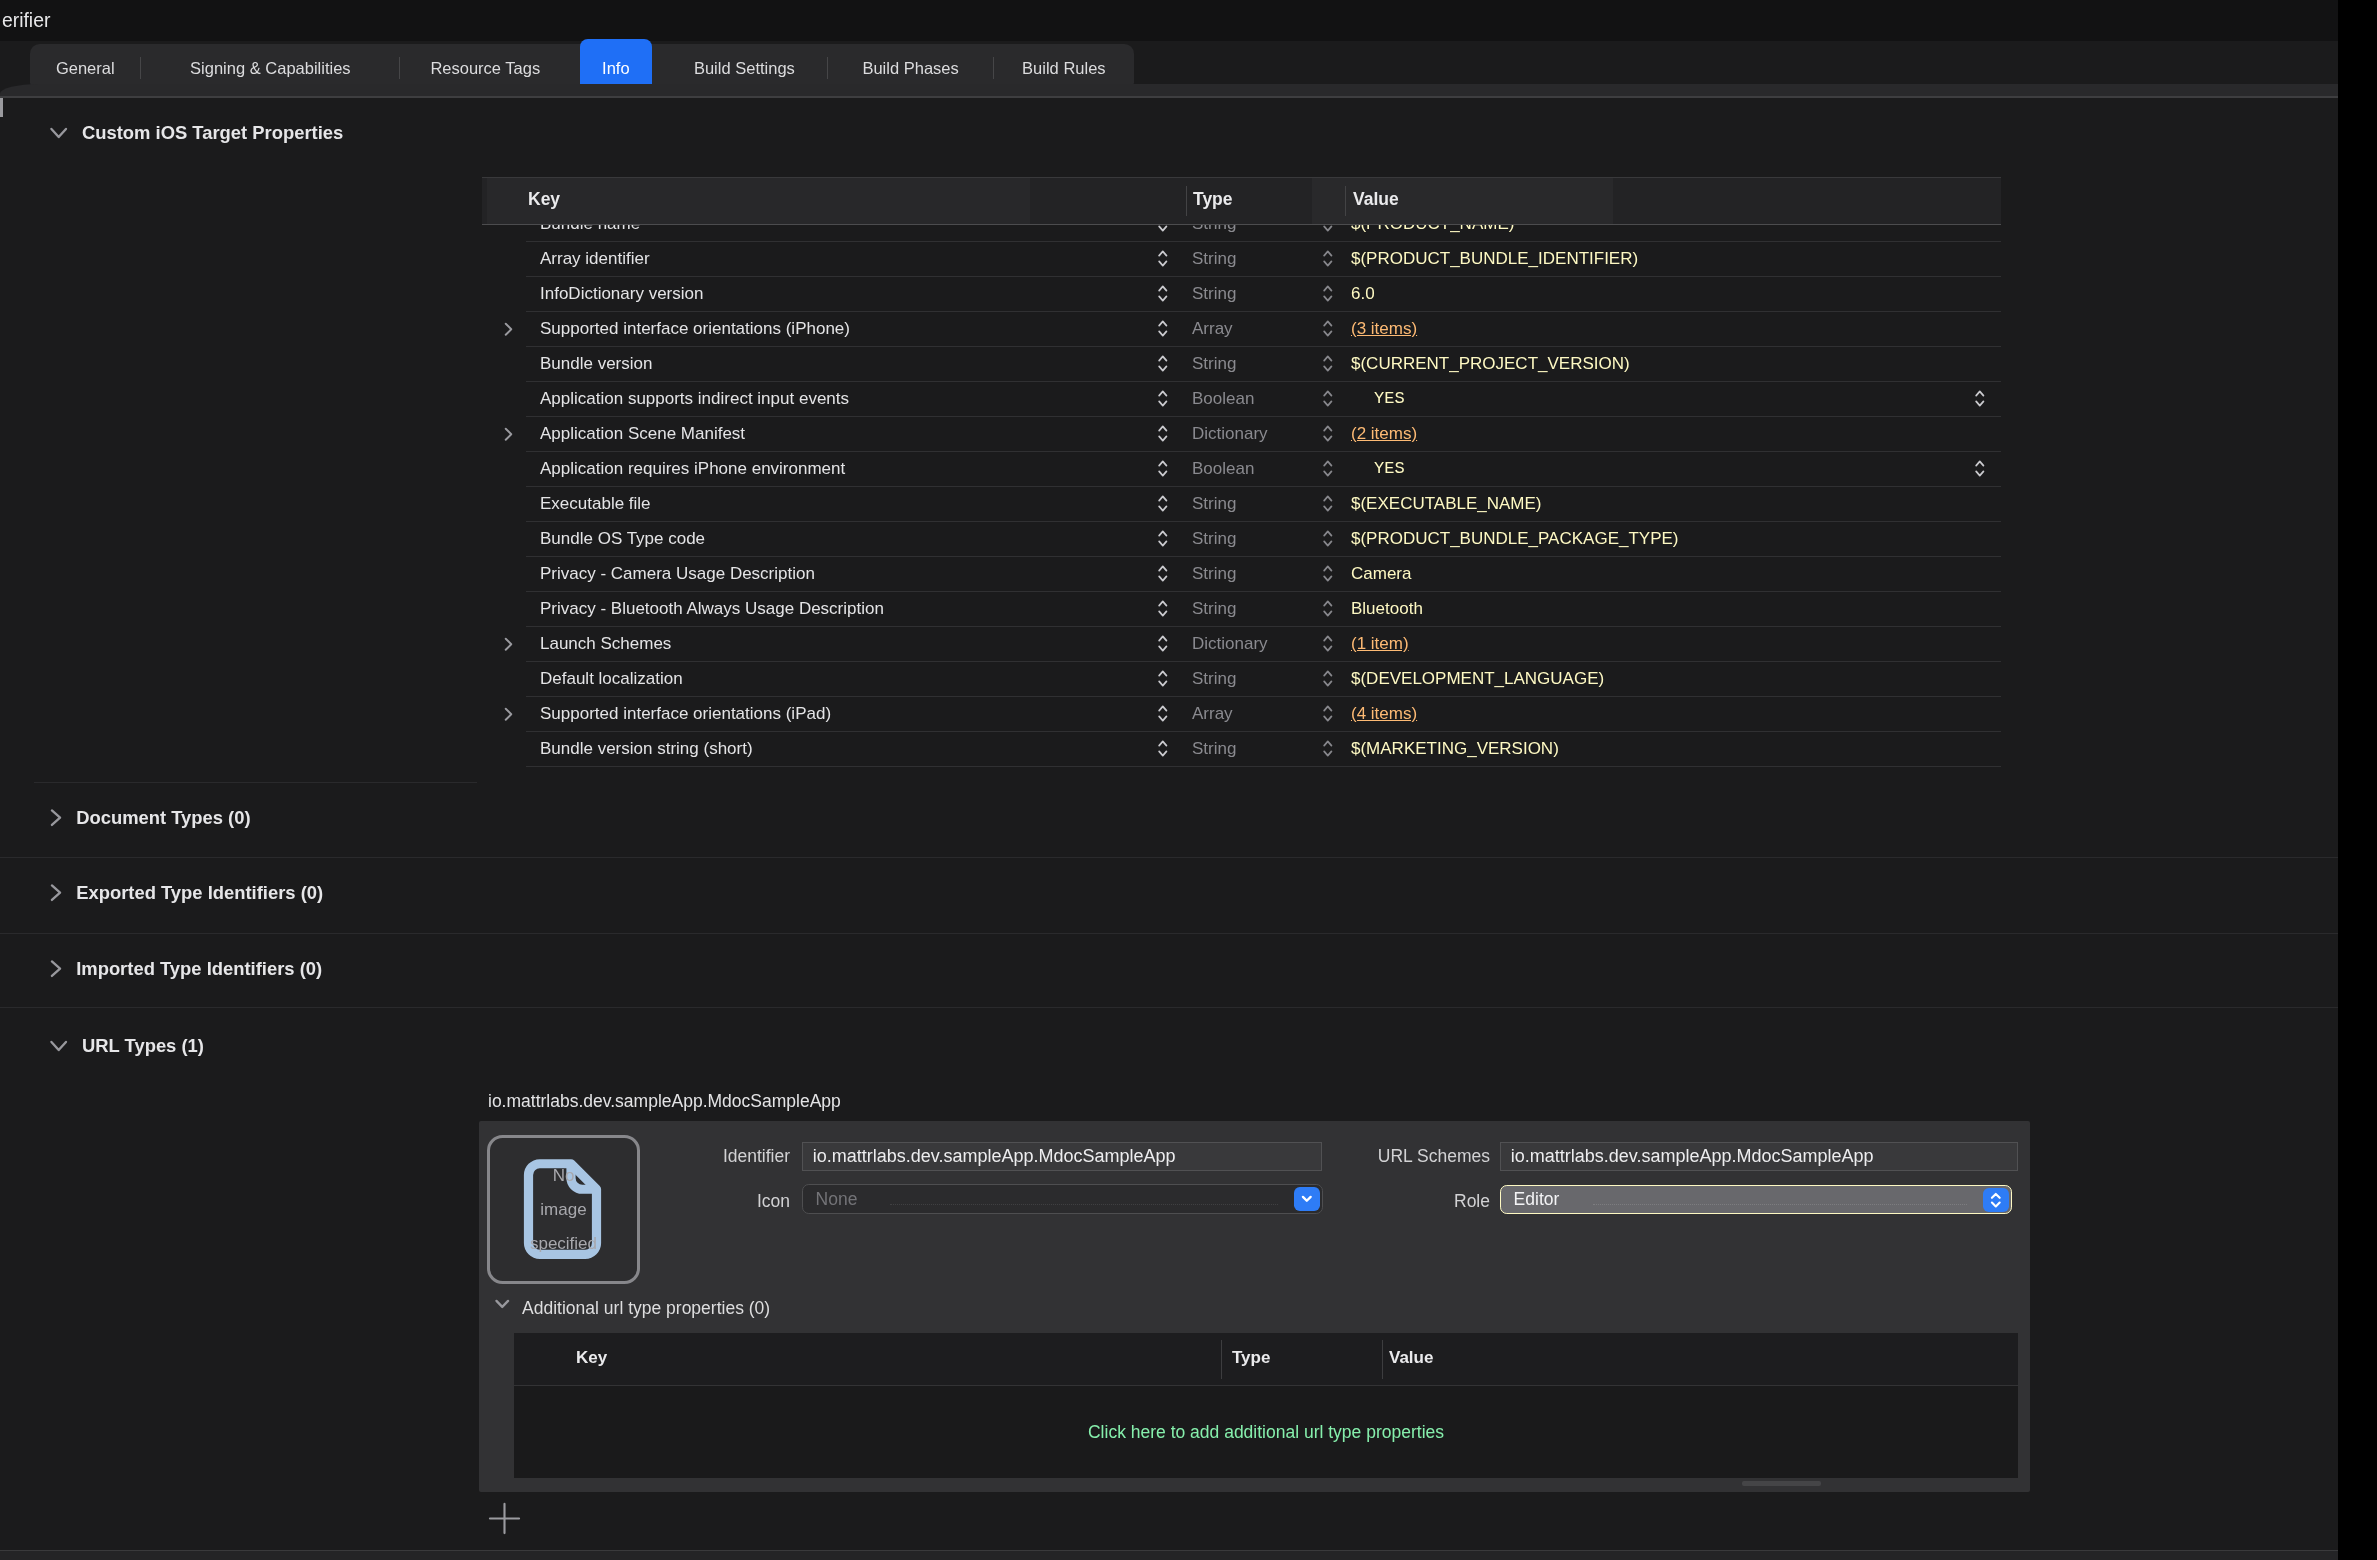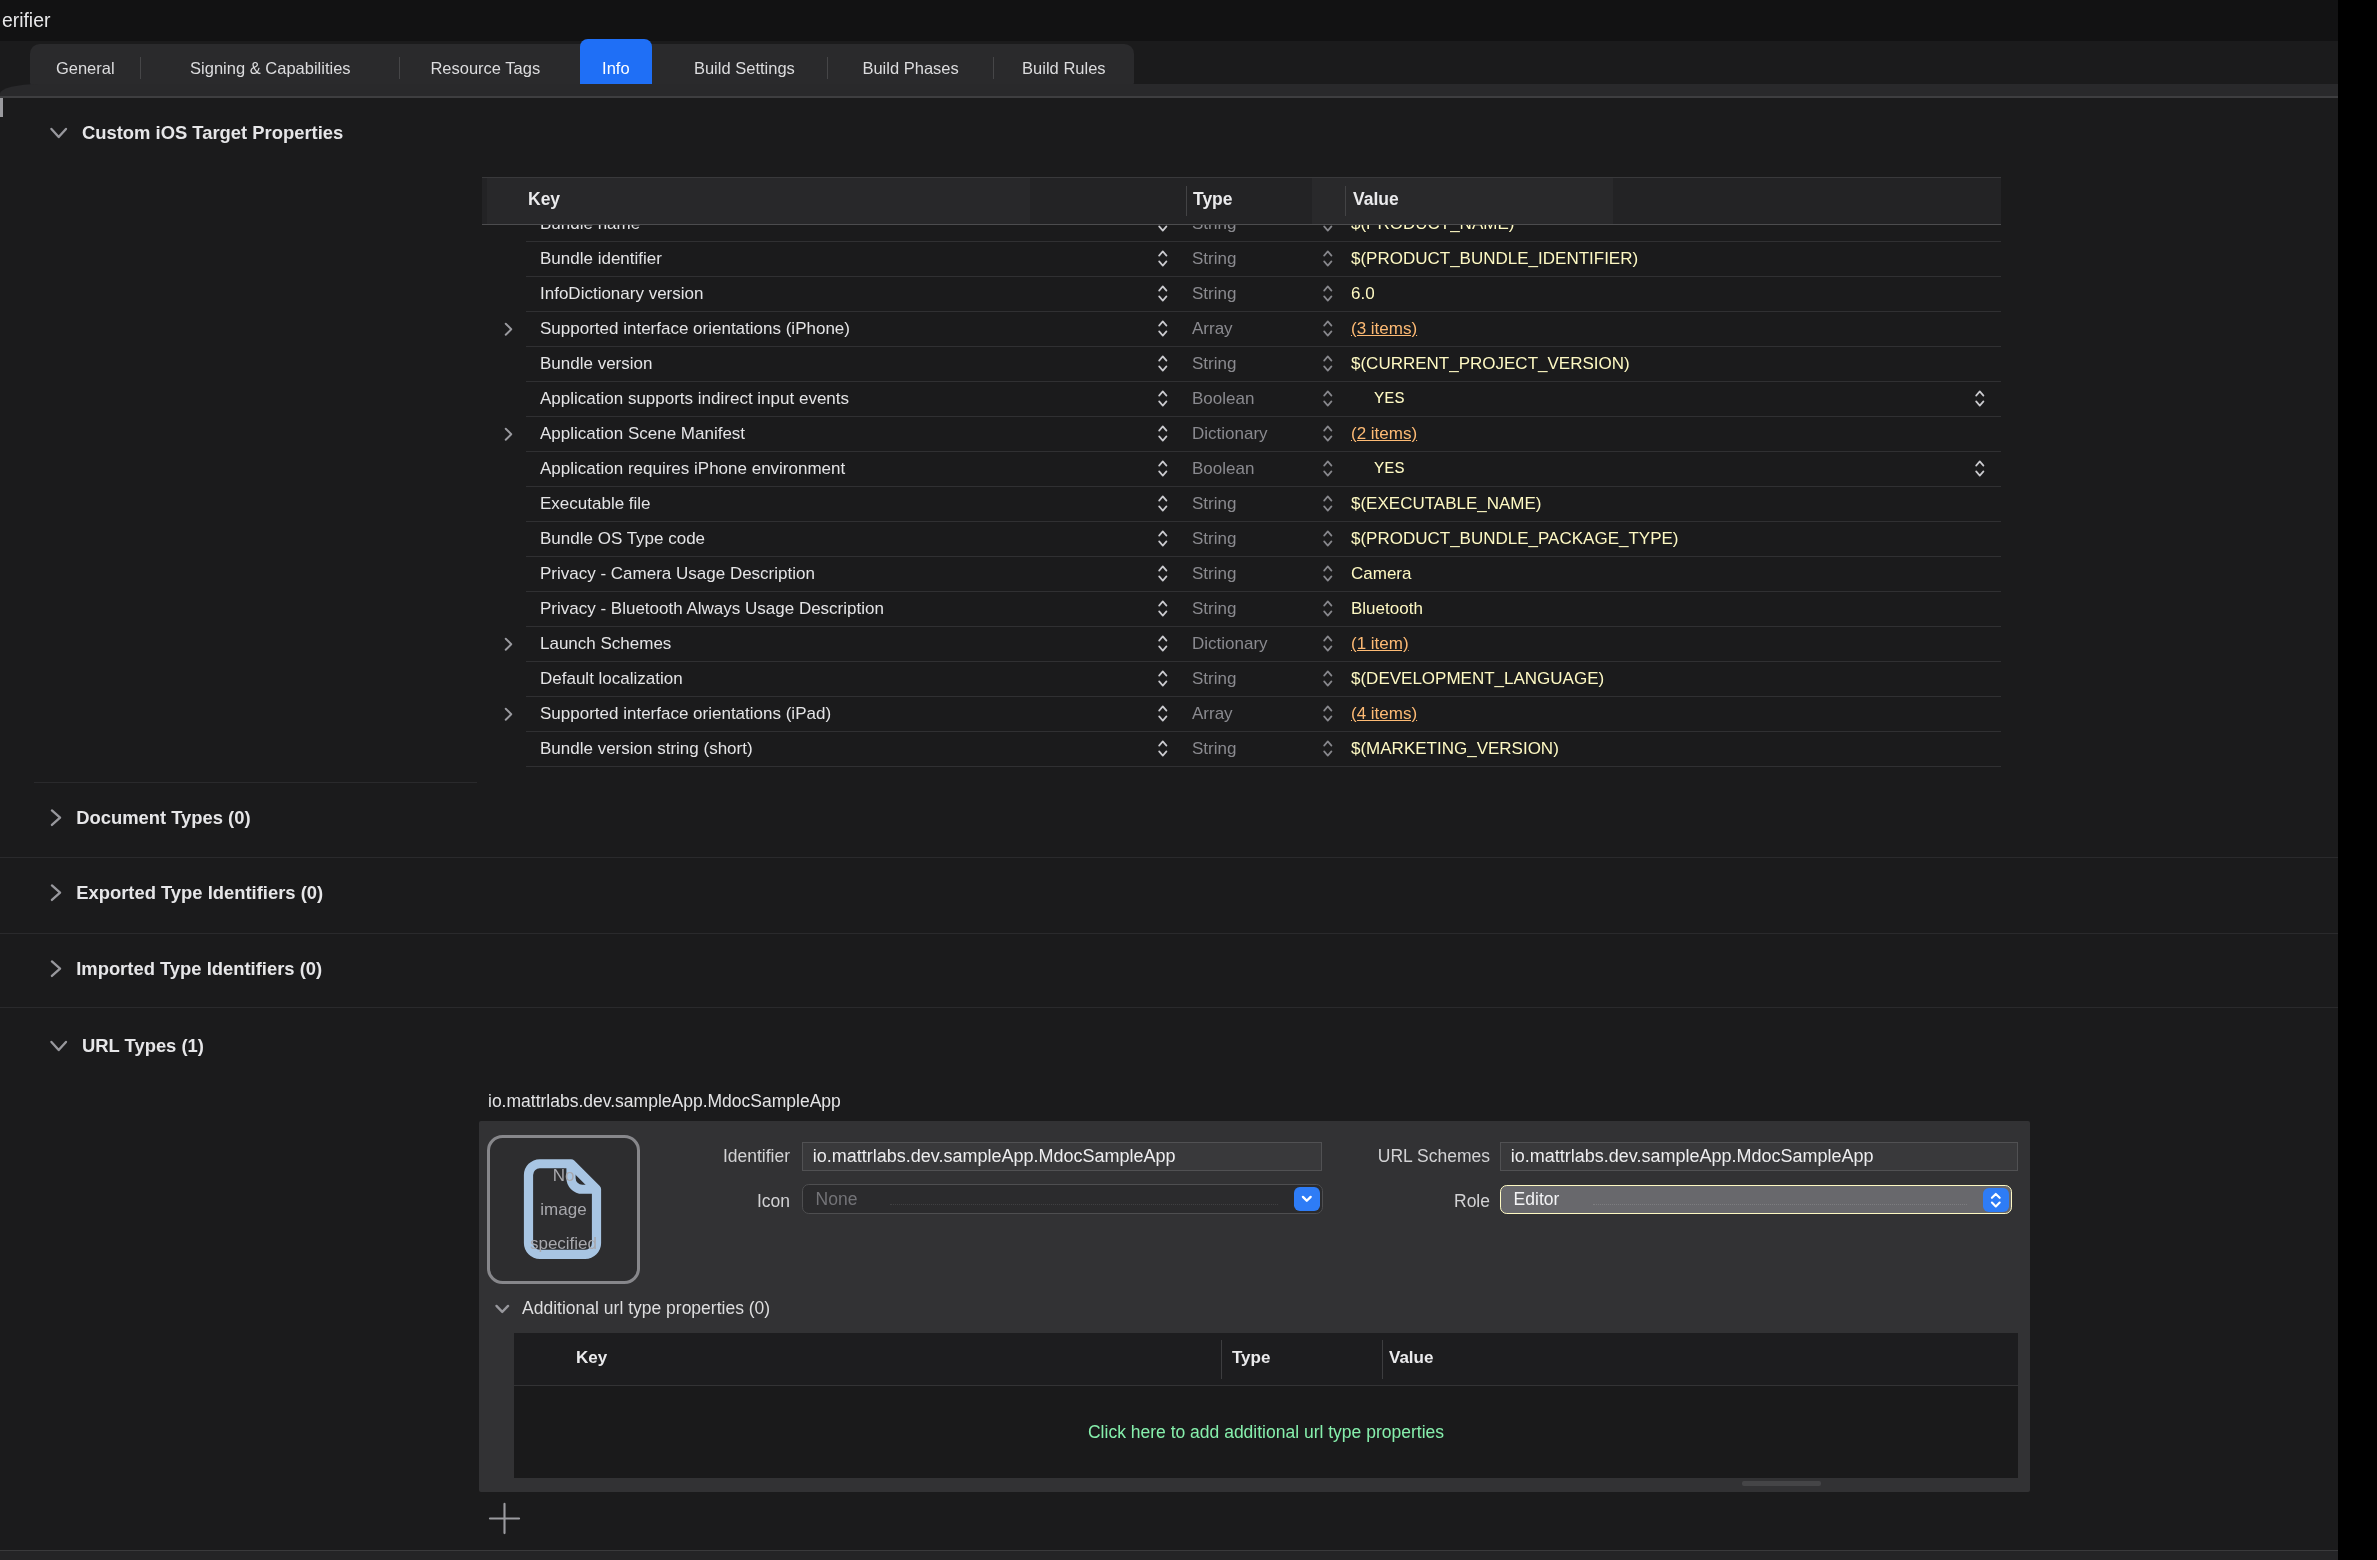--- a/index.html
+++ b/index.html
@@ -66,21 +66,21 @@
          box-sizing:border-box;}
   .combo .combo-text{position:absolute;left:12.6px;top:3.9px;font-size:17.5px;color:#737377;}
   .combo .dots{position:absolute;left:87px;right:44px;bottom:7.8px;border-bottom:1.9px dotted rgba(255,255,255,0.10);}
   .blue-btn{position:absolute;right:1.9px;top:1.9px;width:26px;height:24px;background:#2e7cf6;border-radius:5.8px;
             display:flex;align-items:center;justify-content:center;}
   .popup{position:absolute;height:29px;background:#68686c;border:1px solid #fef9c3;border-radius:6.8px;
          box-sizing:border-box;}
   .popup .popup-text{position:absolute;left:12.6px;top:2.9px;font-size:17.5px;color:#f4f4f6;}
   .popup .dots{position:absolute;left:92px;right:44px;bottom:7.8px;border-bottom:1.9px dotted rgba(255,255,255,0.14);}
 
-  .addl-head{left:494px;top:1298px;display:flex;align-items:center;gap:11.6px;font-size:17.5px;color:#dededf;}
+  .addl-head{left:494px;top:1298px;display:flex;align-items:flex-start;gap:11.6px;font-size:17.5px;color:#dededf;}
 
   .itable{left:514px;top:1333px;width:1504px;}
   .ihead{position:relative;height:52px;background:#1d1d1f;border-bottom:1.9px solid #333335;}
   .ihead-label{position:absolute;top:14.6px;font-size:17px;font-weight:700;color:#eaeaec;}
   .ihead-sep{position:absolute;top:6.8px;width:1px;height:39px;background:#3d3d3f;}
   .ibody{position:relative;height:92px;background:#1a1a1b;display:flex;align-items:center;justify-content:center;}
   .ibody .empty{font-size:17.5px;color:#86efac;}
   .scrollstrip{left:1742px;top:1481px;width:79px;height:4.9px;background:#454547;border-radius:1.9px;}
 
   .plus-btn{left:488px;top:1502px;width:33px;height:33px;display:flex;align-items:center;justify-content:center;}
@@ -143,21 +143,21 @@
           <span class="stp-type"><svg width="11.6" height="23" viewBox="0 0 12 24" fill="none">
               <path d="M2.2 9 L6 4.6 L9.8 9" stroke="#87878c" stroke-width="1.8" stroke-linecap="round" stroke-linejoin="round" fill="none"></path>
               <path d="M2.2 15 L6 19.4 L9.8 15" stroke="#87878c" stroke-width="1.8" stroke-linecap="round" stroke-linejoin="round" fill="none"></path>
             </svg></span>
           <span class="pval">$(PRODUCT_NAME)</span>
           <span class="rowsep"></span>
         </div>
       </div>
     <div id="prop-rows">
         <div class="prow">
-          <span class="key">Bundle identifier</span>
+          <span class="key">Array identifier</span>
           <span class="stp-key"><svg width="11.6" height="23" viewBox="0 0 12 24" fill="none">
               <path d="M2.2 9 L6 4.6 L9.8 9" stroke="#cacace" stroke-width="1.8" stroke-linecap="round" stroke-linejoin="round" fill="none"></path>
               <path d="M2.2 15 L6 19.4 L9.8 15" stroke="#cacace" stroke-width="1.8" stroke-linecap="round" stroke-linejoin="round" fill="none"></path>
             </svg></span>
           <span class="ptype">String</span>
           <span class="stp-type"><svg width="11.6" height="23" viewBox="0 0 12 24" fill="none">
               <path d="M2.2 9 L6 4.6 L9.8 9" stroke="#87878c" stroke-width="1.8" stroke-linecap="round" stroke-linejoin="round" fill="none"></path>
               <path d="M2.2 15 L6 19.4 L9.8 15" stroke="#87878c" stroke-width="1.8" stroke-linecap="round" stroke-linejoin="round" fill="none"></path>
             </svg></span>
           <span class="pval">$(PRODUCT_BUNDLE_IDENTIFIER)</span>

